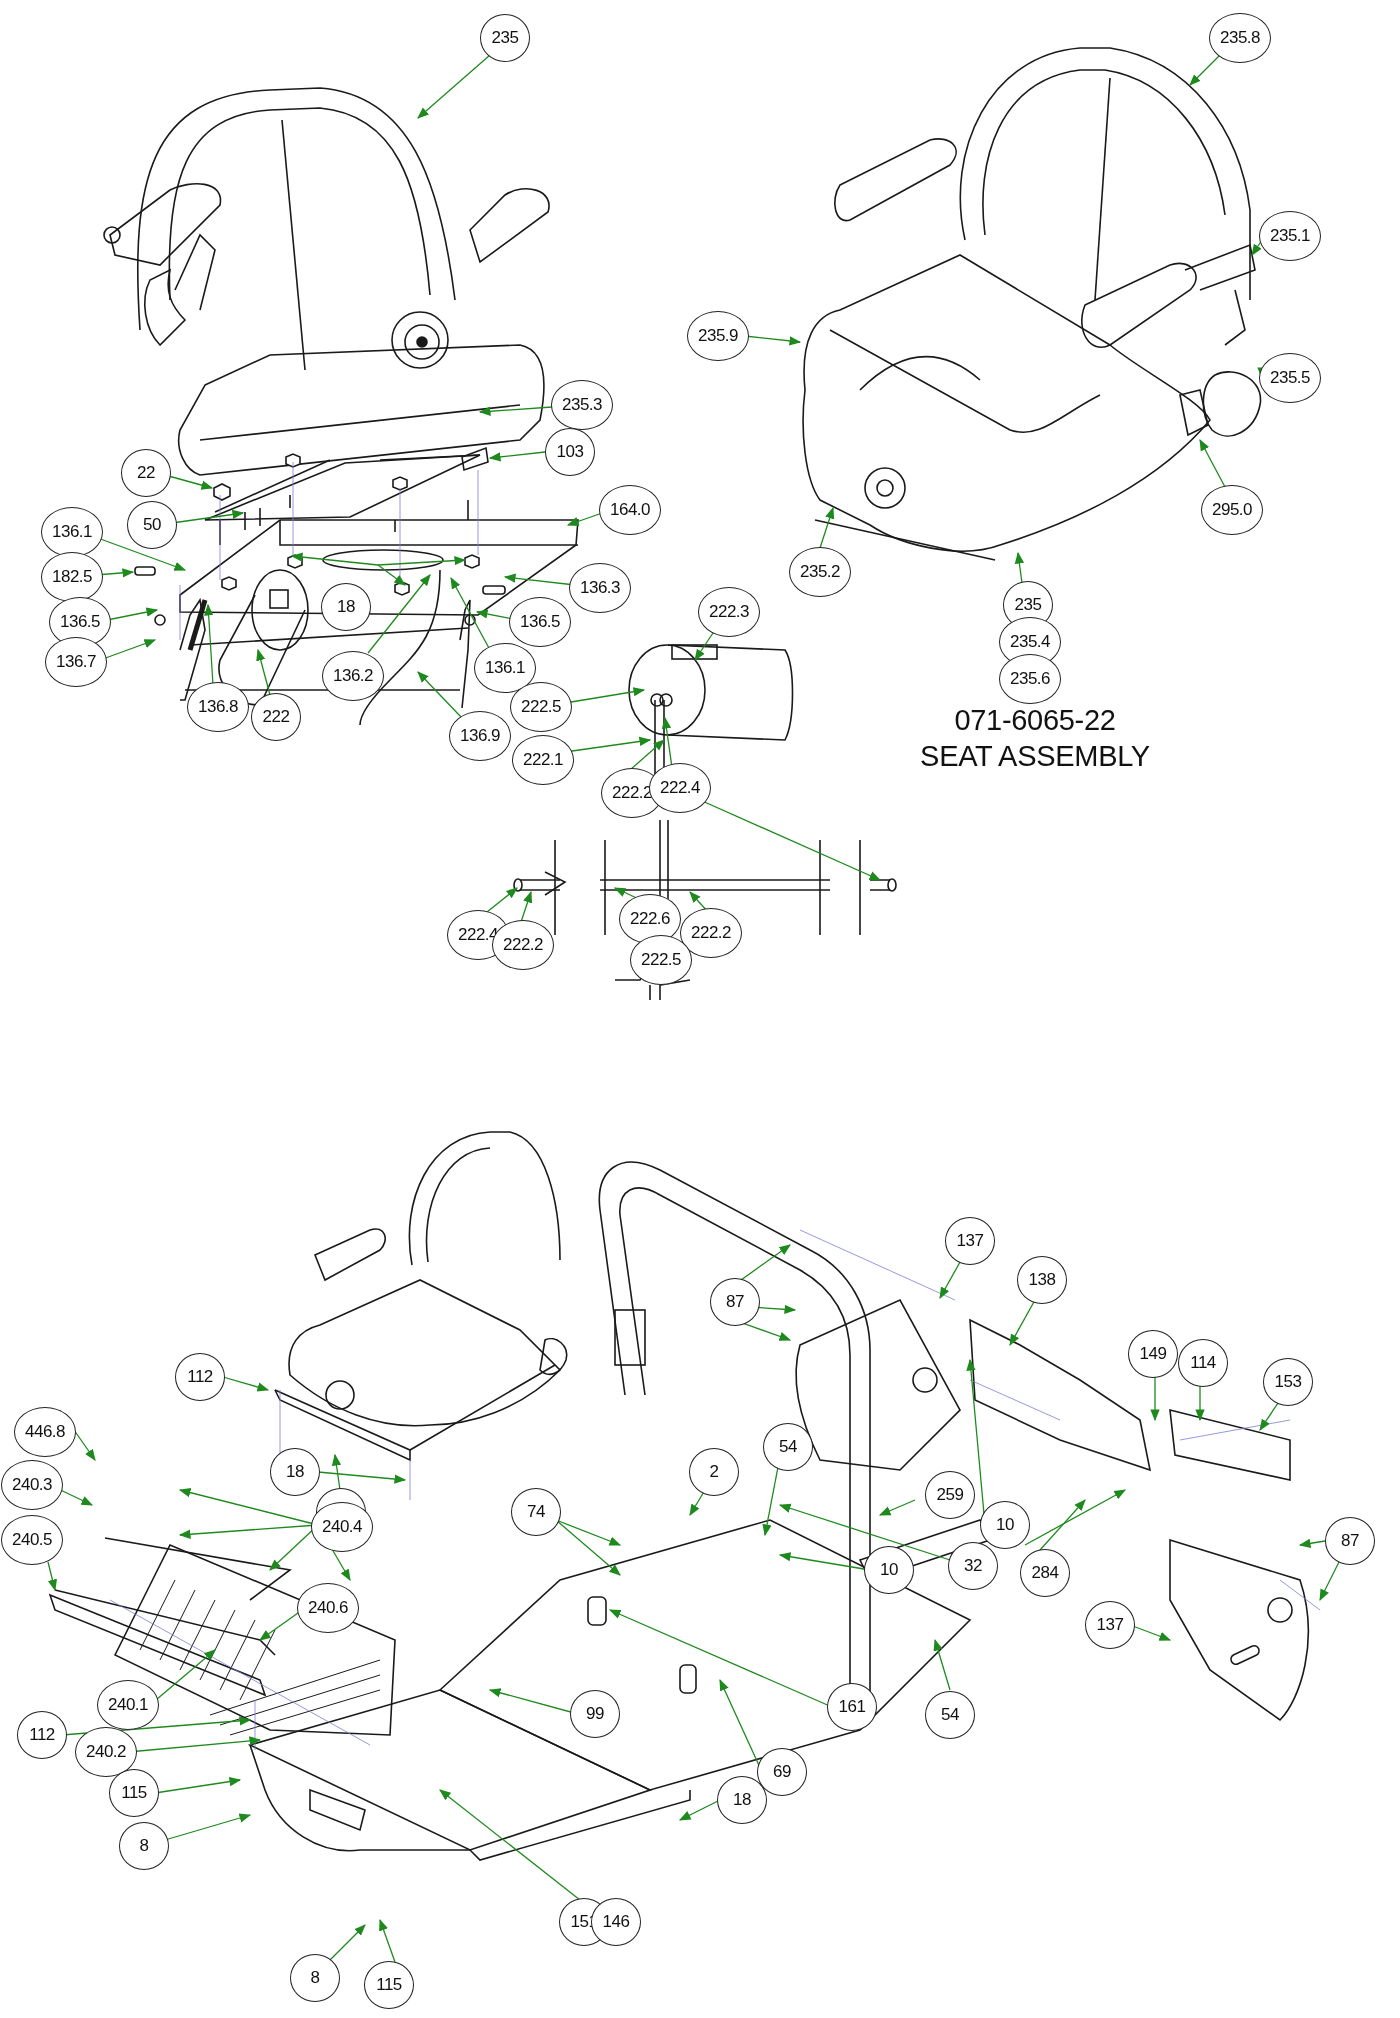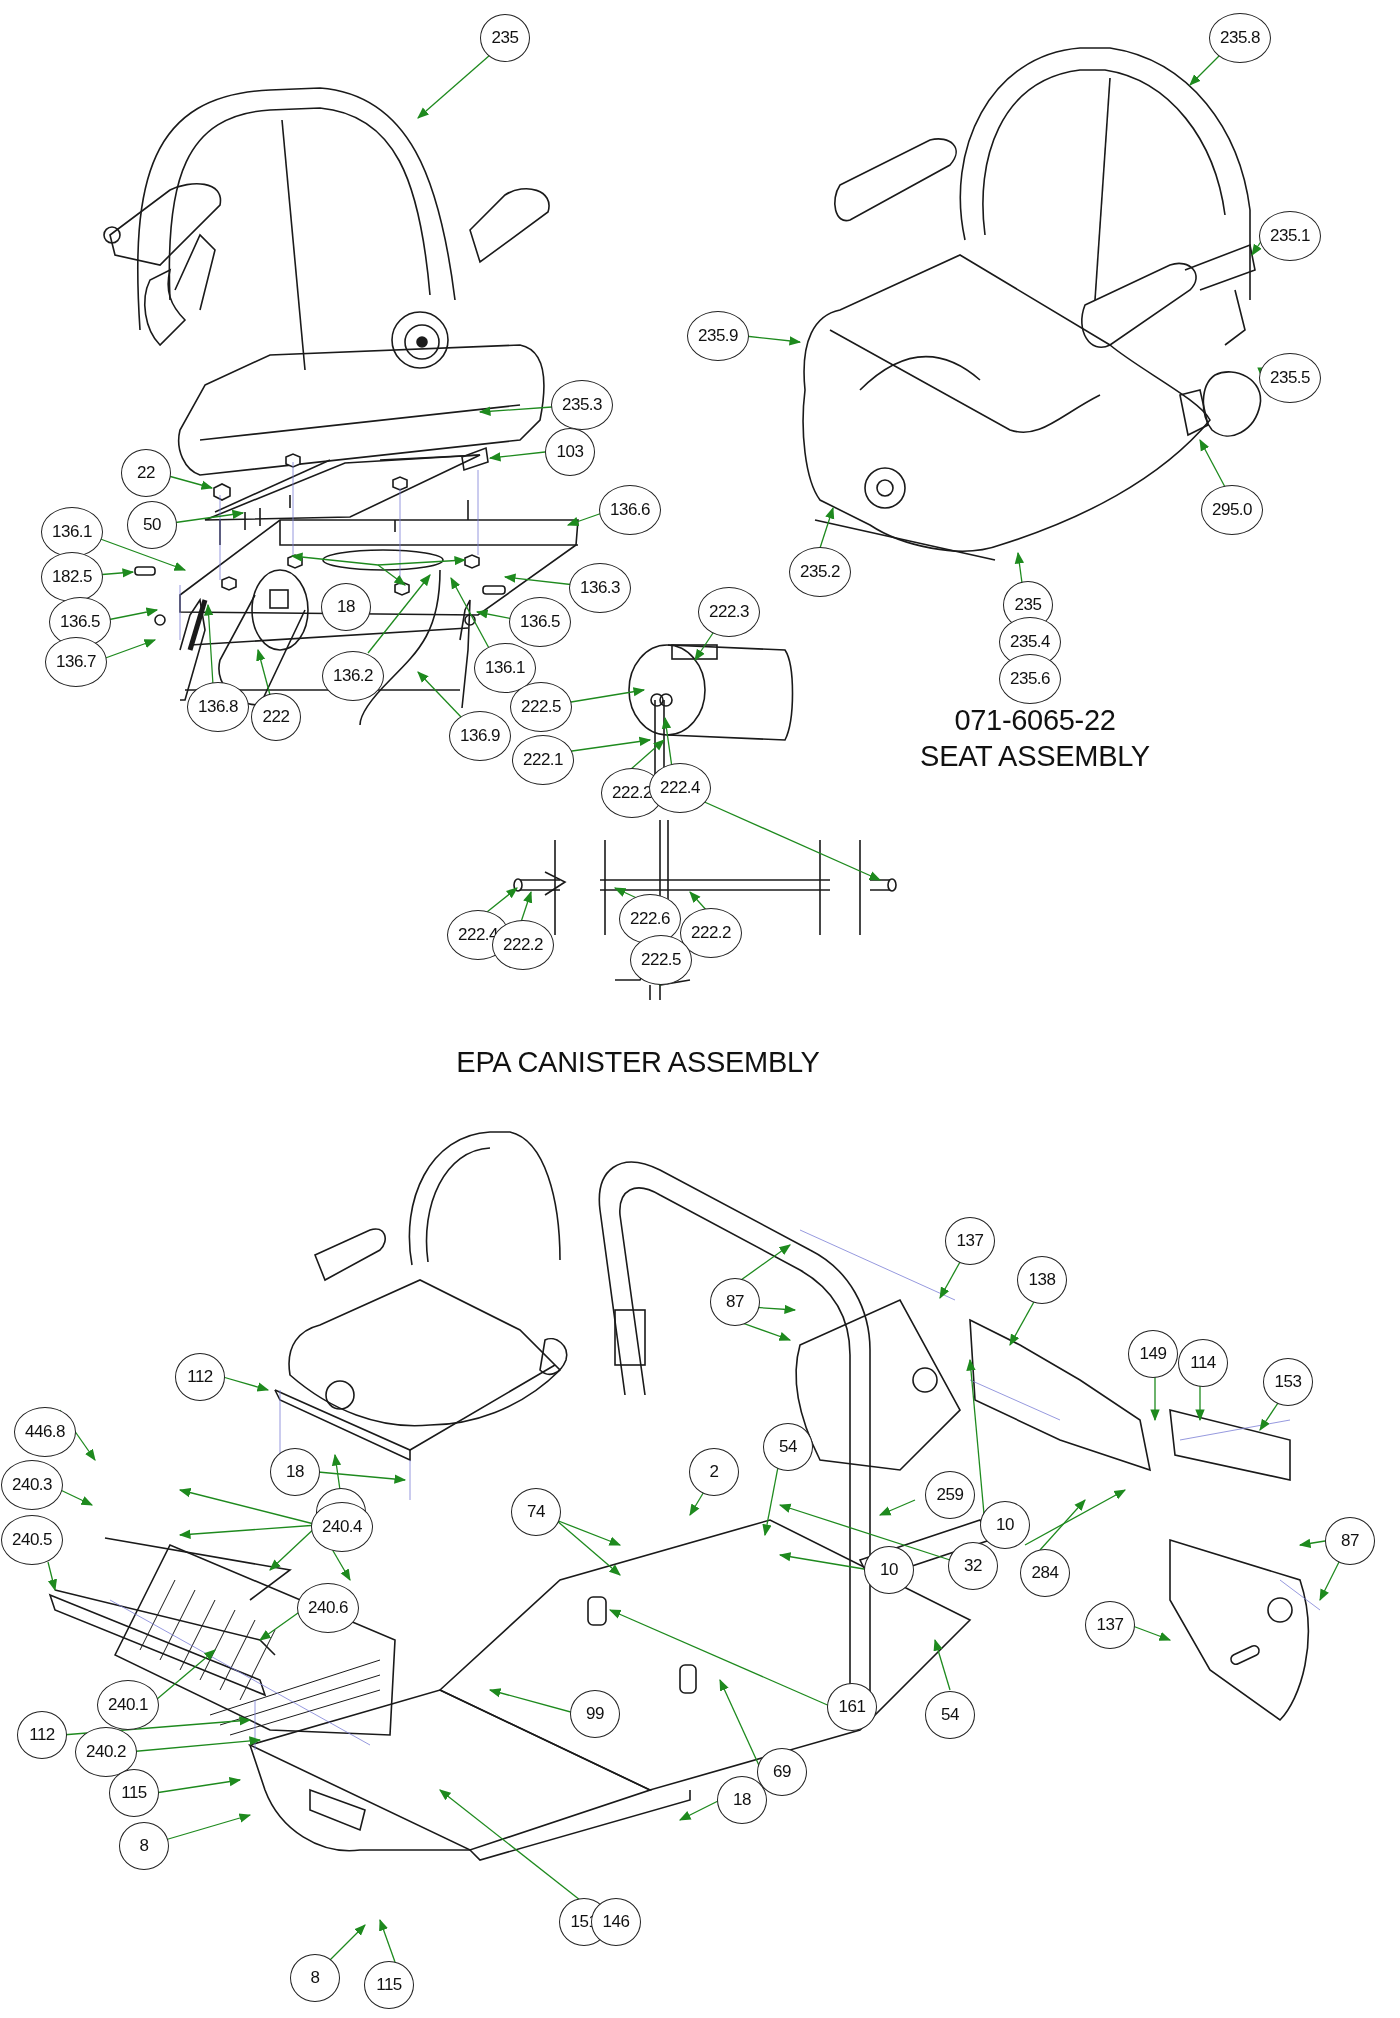--- a/index.html
+++ b/index.html
@@ -302,21 +302,21 @@
     <line x1="395" y1="1962" x2="380" y2="1920"></line>
   </g>
 </svg>
 
 <div>
   <div class="callout n" style="left:505px;top:38px">235</div>
   <div class="callout w" style="left:582px;top:405px">235.3</div>
   <div class="callout n" style="left:570px;top:452px">103</div>
   <div class="callout n" style="left:146px;top:473px">22</div>
   <div class="callout n" style="left:152px;top:525px">50</div>
-  <div class="callout w" style="left:630px;top:510px">136.6</div>
+  <div class="callout w" style="left:630px;top:510px">164.0</div>
   <div class="callout w" style="left:72px;top:532px">136.1</div>
   <div class="callout w" style="left:72px;top:577px">182.5</div>
   <div class="callout w" style="left:600px;top:588px">136.3</div>
   <div class="callout w" style="left:80px;top:622px">136.5</div>
   <div class="callout w" style="left:540px;top:622px">136.5</div>
   <div class="callout w" style="left:76px;top:662px">136.7</div>
   <div class="callout n" style="left:346px;top:607px">18</div>
   <div class="callout w" style="left:353px;top:676px">136.2</div>
   <div class="callout w" style="left:505px;top:668px">136.1</div>
   <div class="callout w" style="left:218px;top:707px">136.8</div>
@@ -345,21 +345,20 @@
   <div class="callout w" style="left:541px;top:707px">222.5</div>
   <div class="callout w" style="left:543px;top:760px">222.1</div>
   <div class="callout w" style="left:632px;top:793px">222.2</div>
   <div class="callout w" style="left:680px;top:788px">222.4</div>
   <div class="callout w" style="left:478px;top:935px">222.4</div>
   <div class="callout w" style="left:523px;top:945px">222.2</div>
   <div class="callout w" style="left:650px;top:919px">222.6</div>
   <div class="callout w" style="left:711px;top:933px">222.2</div>
   <div class="callout w" style="left:661px;top:960px">222.5</div>
   <div class="title" style="left:638px;top:1044px">
-    <div>EPA CANISTER ASSEMBLY</div>
   </div>
 </div>
 
 <div>
   <div class="callout n" style="left:200px;top:1377px">112</div>
   <div class="callout n" style="left:295px;top:1472px">18</div>
   <div class="callout n" style="left:341px;top:1512px">112</div>
   <div class="callout w" style="left:45px;top:1432px">446.8</div>
   <div class="callout w" style="left:32px;top:1485px">240.3</div>
   <div class="callout w" style="left:32px;top:1540px">240.5</div>

